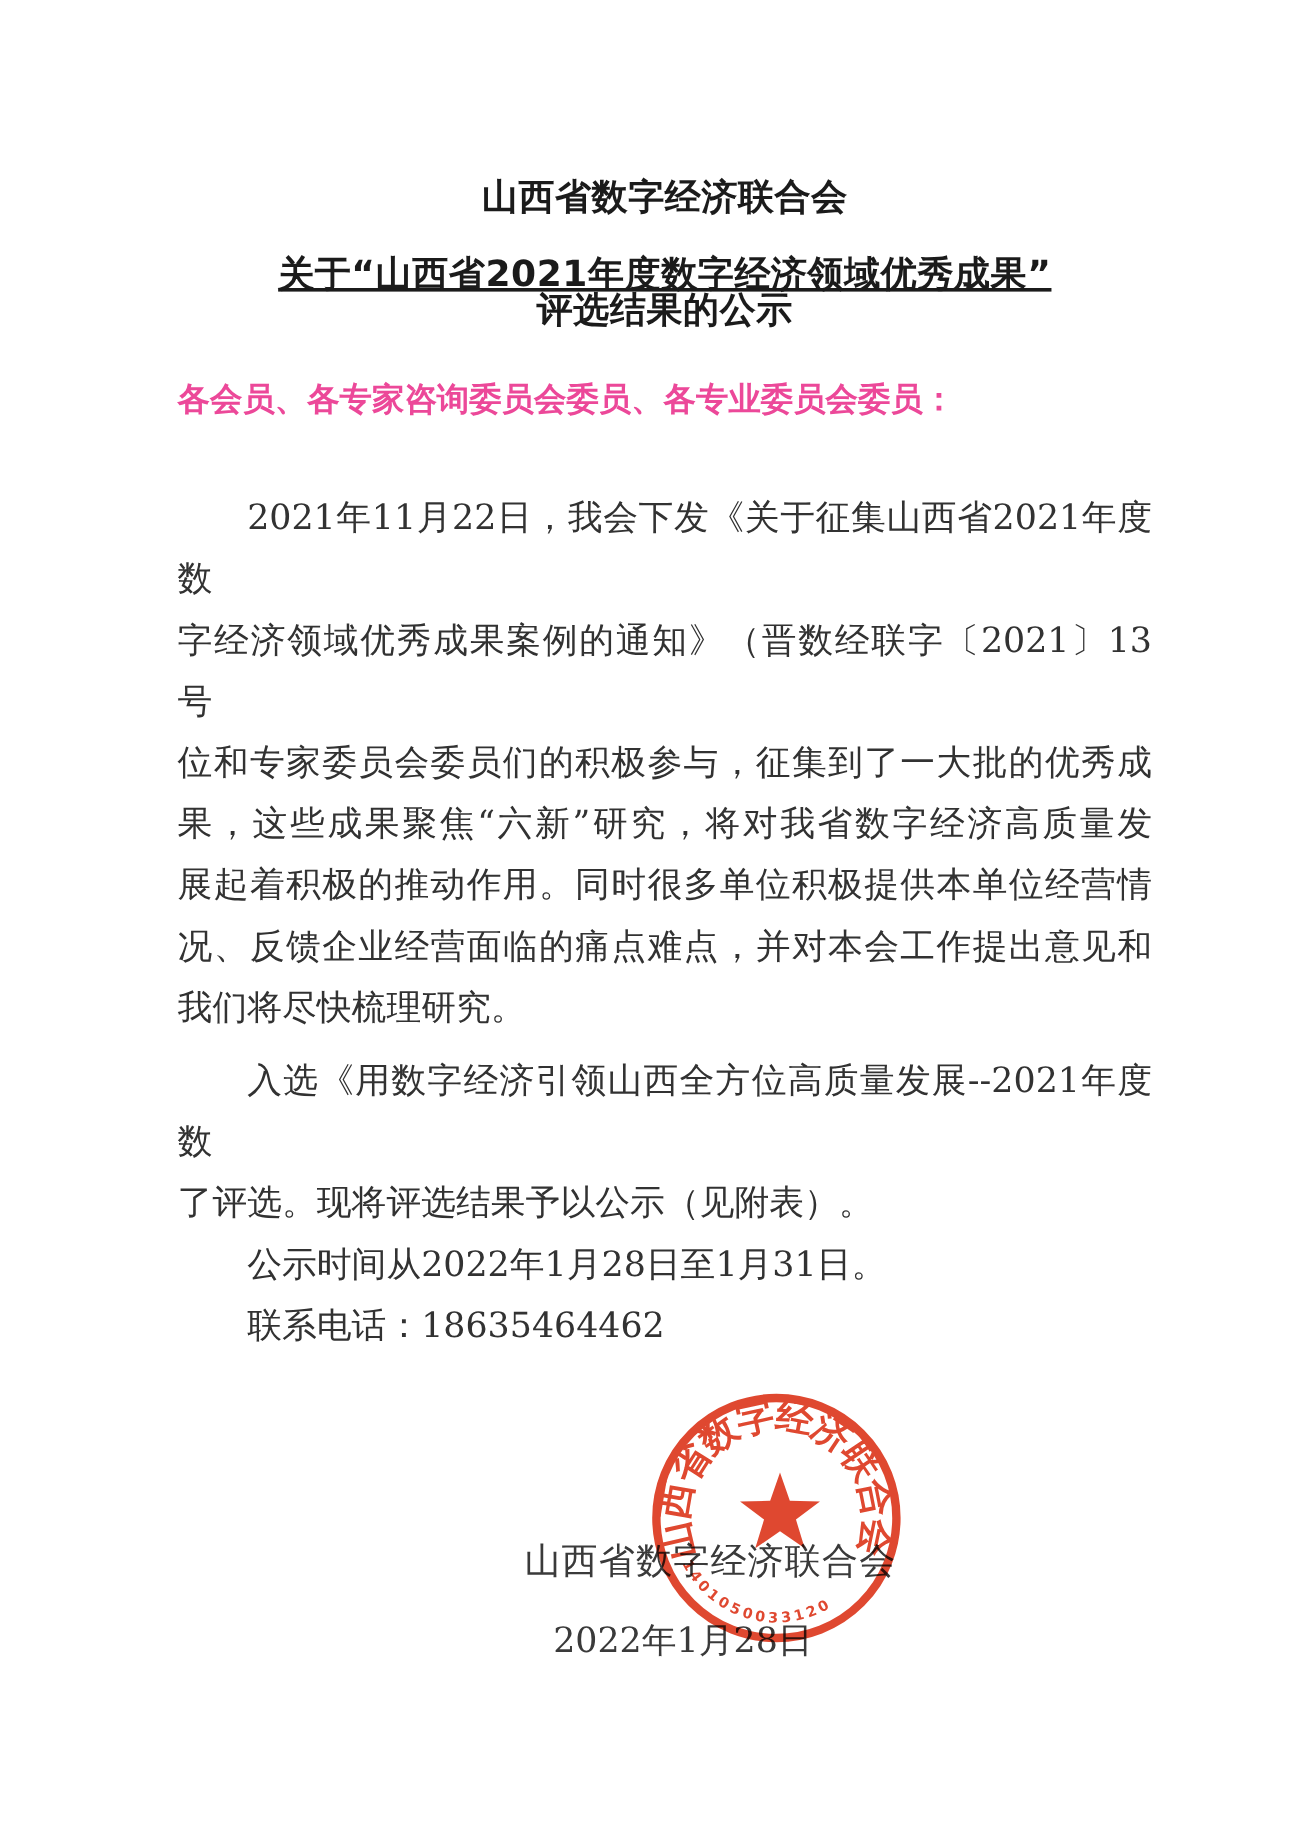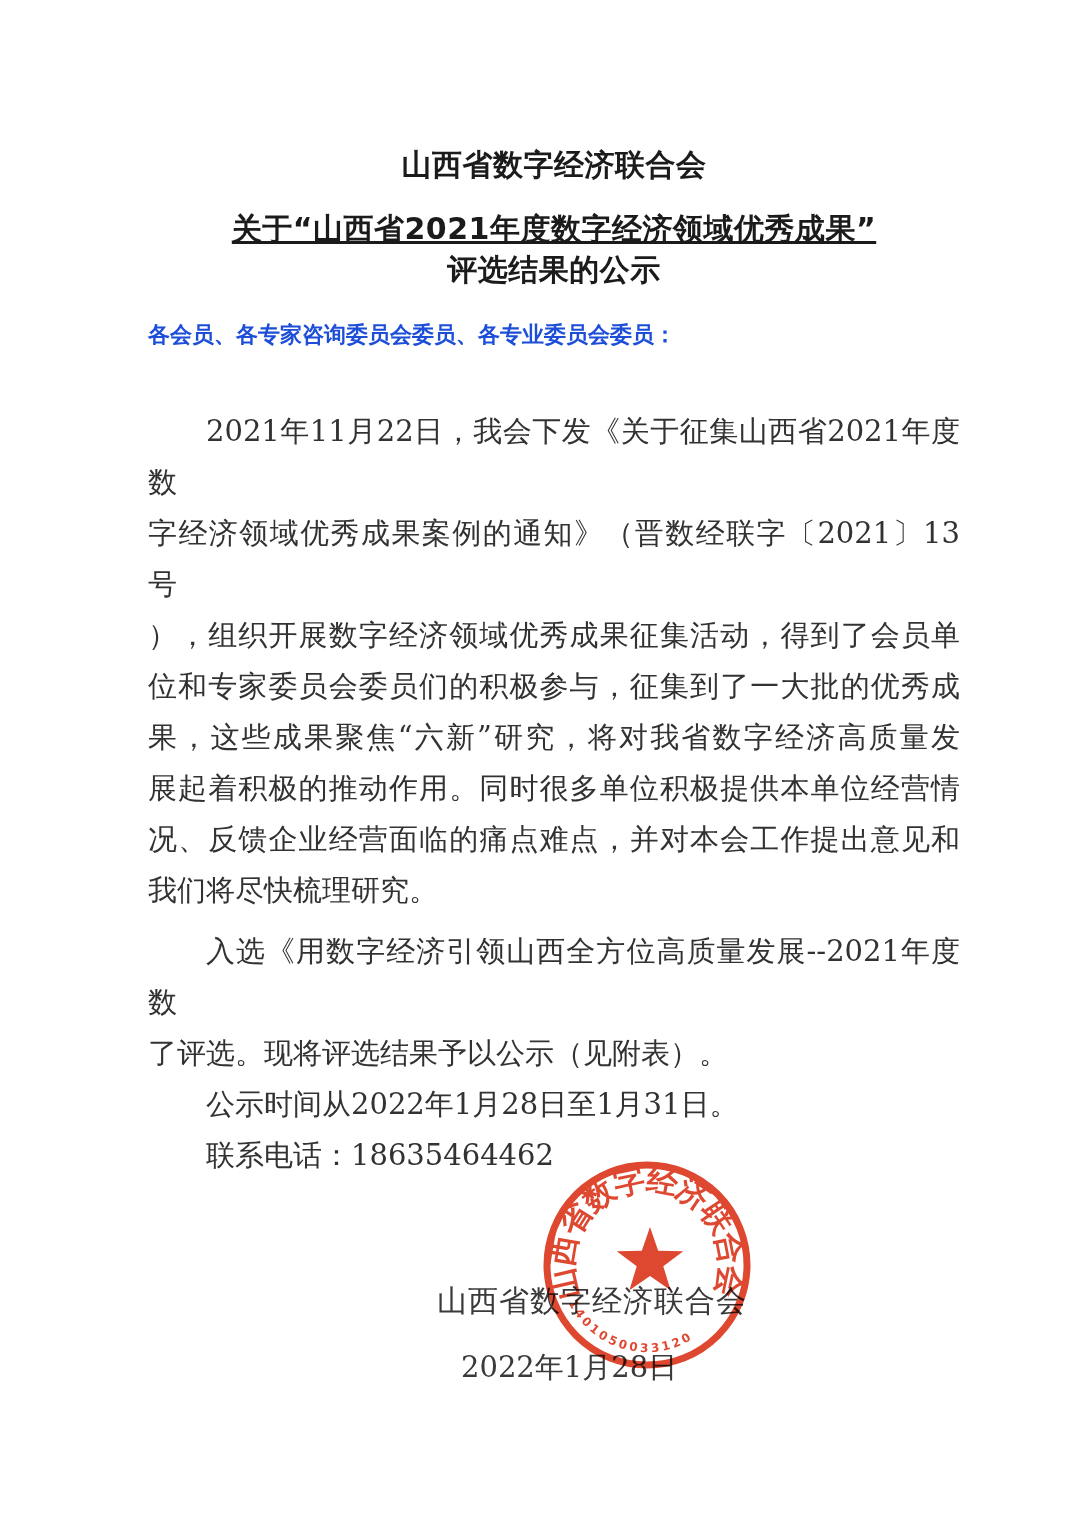--- a/index.html
+++ b/index.html
@@ -21,32 +21,32 @@
     font-family: "DejaVu Sans", sans-serif;
     font-weight: bold;
     font-size: 30px;
     line-height: 38px;
     color: #1b1b1b;
     letter-spacing: 0.5px;
     white-space: nowrap;
   }
   #title1 { top: 146px; }
   #title2 { top: 210px; text-decoration: underline; }
-  #title3 { top: 251px; text-align: center; }
+  #title3 { top: 240px; text-align: center; }
 
   .salutation {
     position: absolute;
     left: 148px;
     top: 315px;
     width: 812px;
     font-family: "DejaVu Serif", serif;
     font-weight: bold;
-    font-size: 22px;
+    font-size: 27px;
     line-height: 38px;
-    color: #1d4ed8;
+    color: #ec4899;
     white-space: nowrap;
   }
 
   
   .body-text {
     position: absolute;
     left: 148px;
     top: 377px;
     width: 812px;
     font-size: 29px;
@@ -110,21 +110,20 @@
   <div id="title1" class="title-line">山西省数字经济联合会</div>
   <div id="title2" class="title-line">关于“山西省2021年度数字经济领域优秀成果”</div>
   <div id="title3" class="title-line">评选结果的公示</div>
 
   <div class="salutation">各会员、各专家咨询委员会委员、各专业委员会委员：</div>
 
   <div class="body-text">
     <div id="paragraph1" class="para">
         <div class="line">2021年11月22日，我会下发《关于征集山西省2021年度数</div>
         <div class="line">字经济领域优秀成果案例的通知》（晋数经联字〔2021〕13 号</div>
-        <div class="line">），组织开展数字经济领域优秀成果征集活动，得到了会员单</div>
         <div class="line">位和专家委员会委员们的积极参与，征集到了一大批的优秀成</div>
         <div class="line">果，这些成果聚焦“六新”研究，将对我省数字经济高质量发</div>
         <div class="line">展起着积极的推动作用。同时很多单位积极提供本单位经营情</div>
         <div class="line">况、反馈企业经营面临的痛点难点，并对本会工作提出意见和</div>
         <div class="line">我们将尽快梳理研究。</div>
       </div>
     <div id="paragraph2" class="para">
         <div class="line">入选《用数字经济引领山西全方位高质量发展--2021年度数</div>
         <div class="line">了评选。现将评选结果予以公示（见附表）。</div>
       </div>

